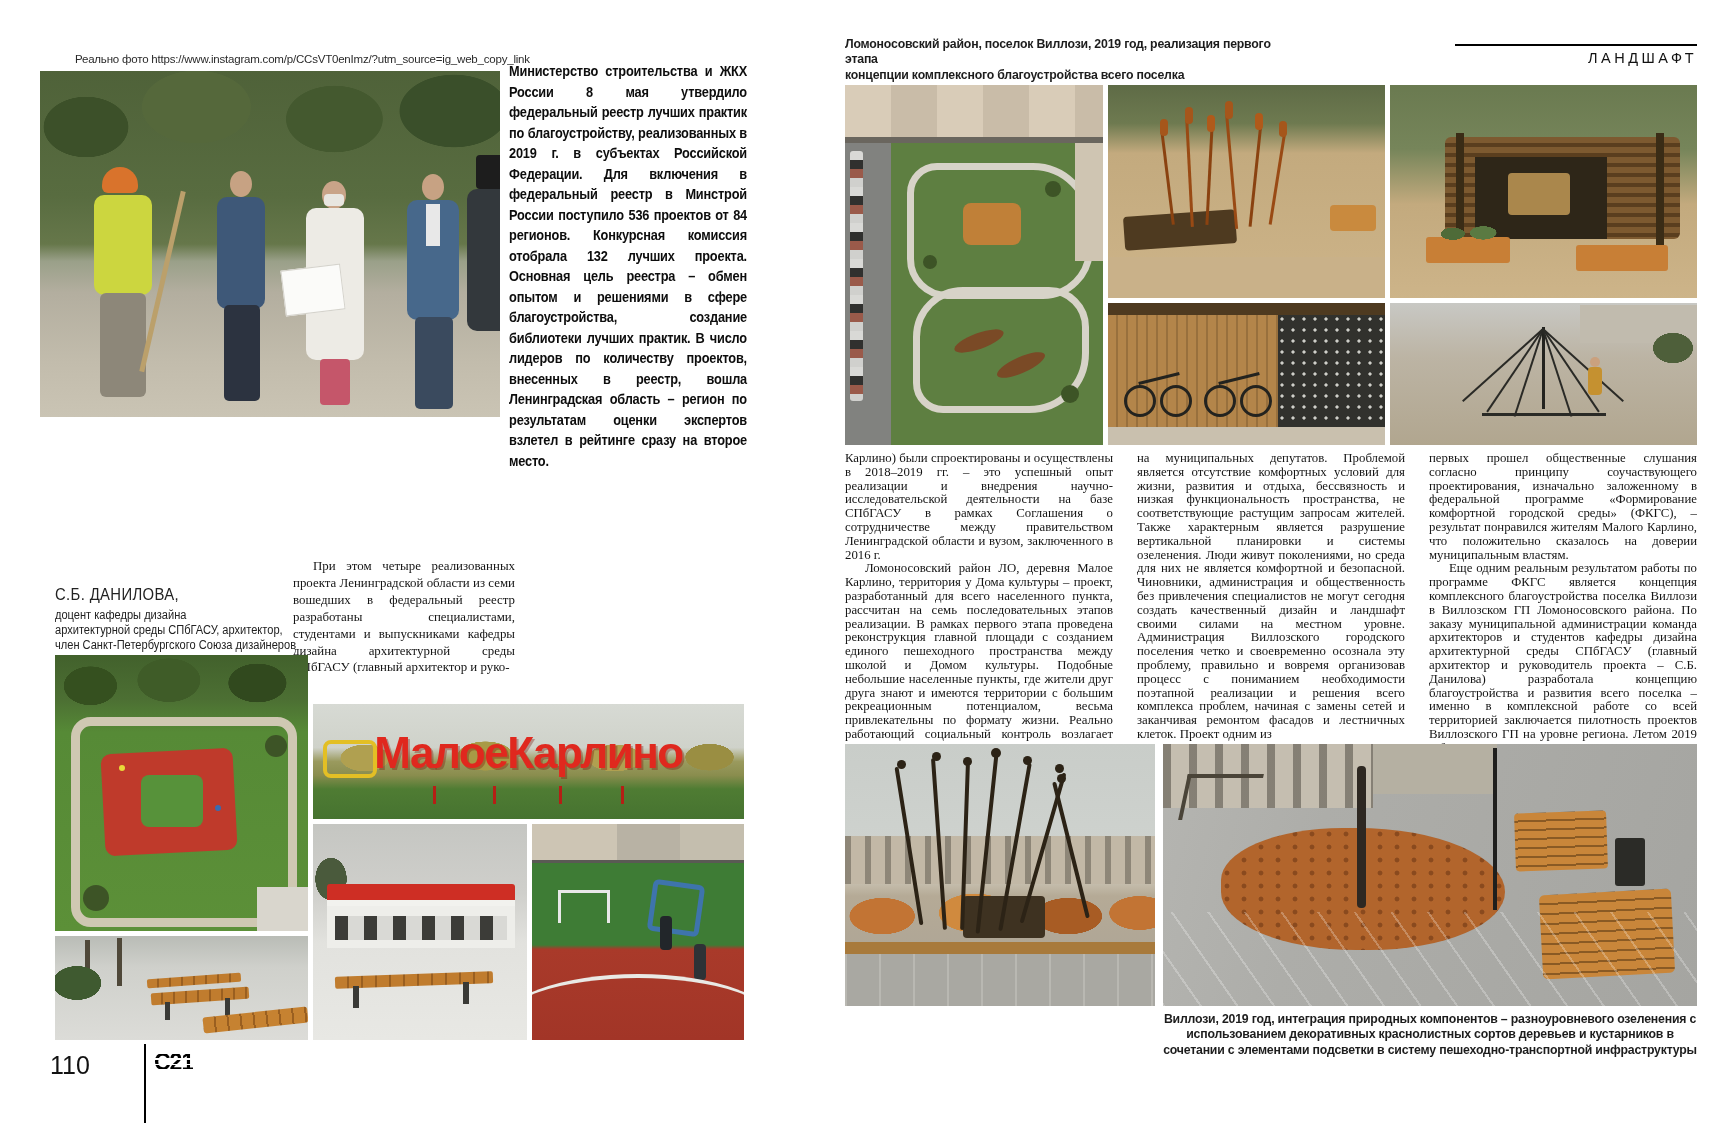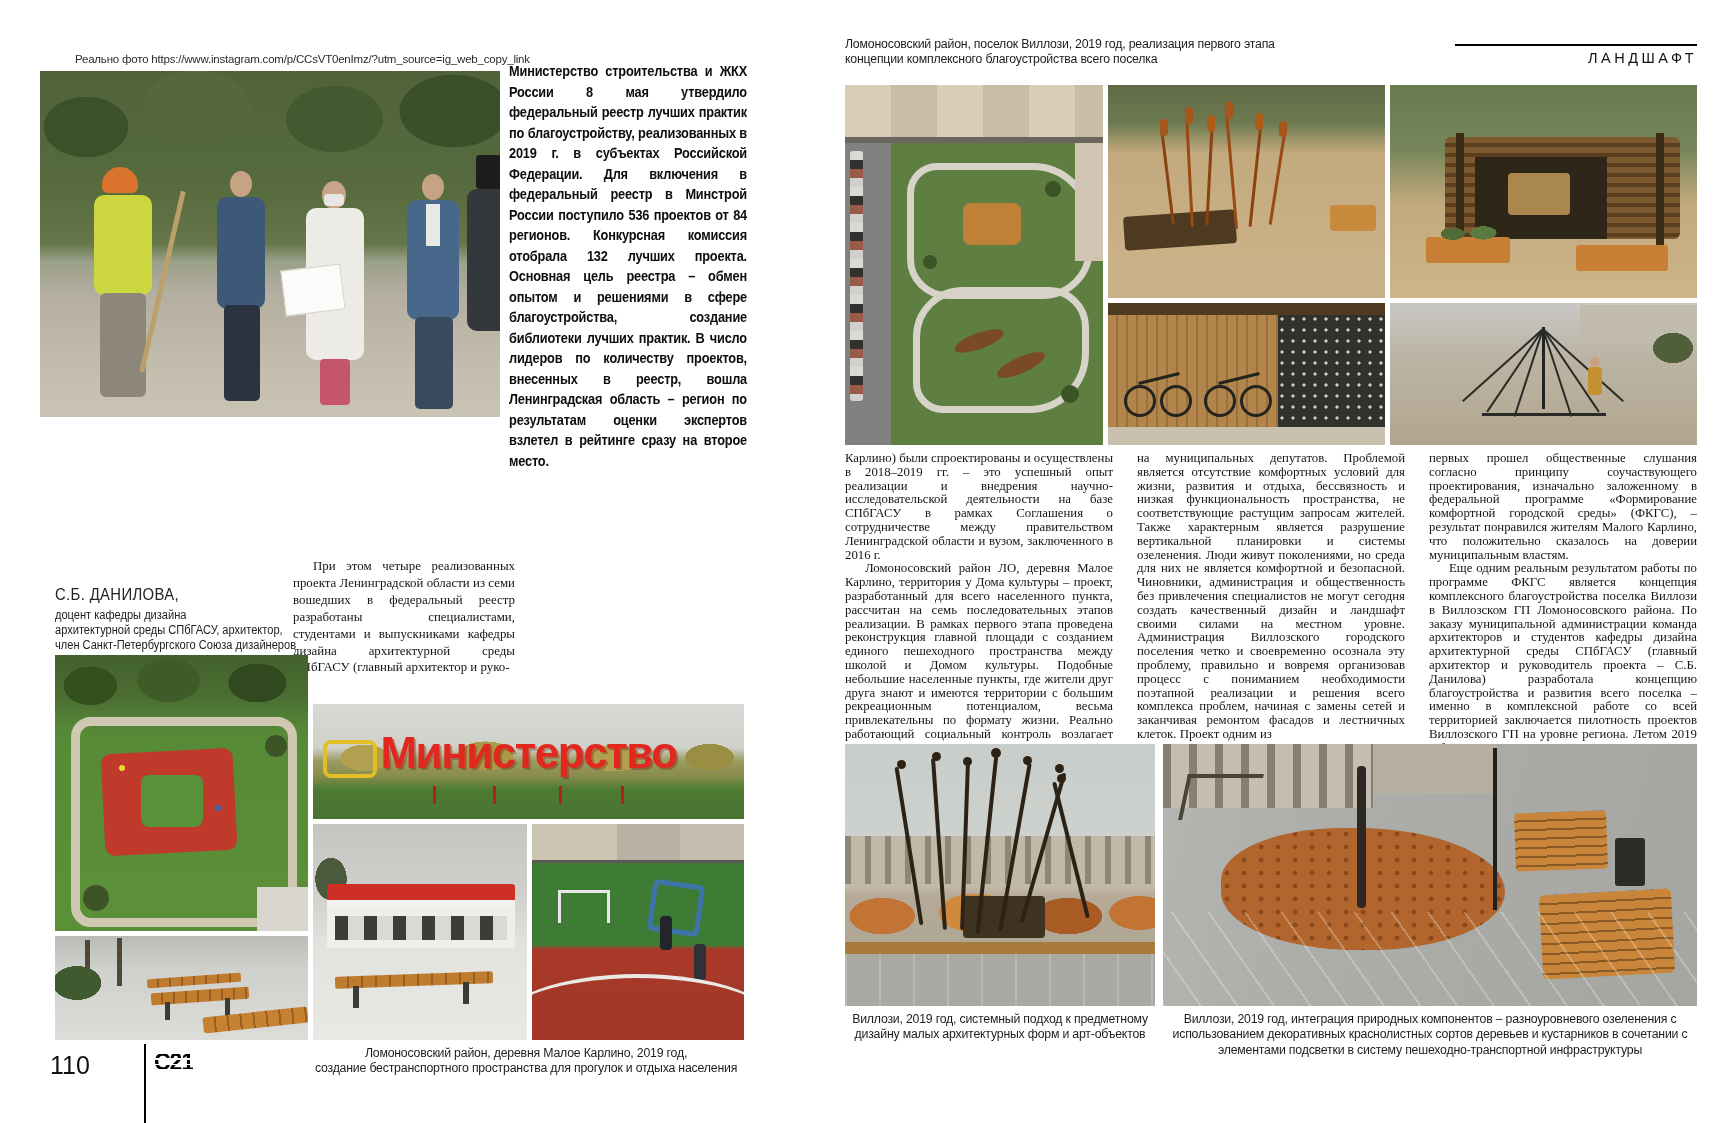--- a/index.html
+++ b/index.html
@@ -21,21 +21,21 @@
   }
   .h-line2{font-size:58px;line-height:62px;font-weight:700;color:#000;letter-spacing:-0.5px;
            transform:scaleX(0.97);transform-origin:100% 50%;white-space:nowrap;}
   .author{position:absolute;left:55px;top:585px;width:300px;transform:scaleX(0.9);transform-origin:0 0;
           font-family:"Liberation Sans",sans-serif;color:#222;}
   .author .nm{font-size:16.5px;letter-spacing:0.4px;margin-bottom:4px;}
   .author .rl{font-size:12.3px;line-height:15.2px;}
   .intro{position:absolute;top:558px;width:222px;font-size:12.9px;line-height:16.9px;text-align:justify;color:#141414;}
   .intro p{margin:0;}
   .ind{text-indent:20px;}
-  .cap{font-family:"Liberation Sans",sans-serif;font-size:12.3px;line-height:15.3px;color:#1d1d1d;letter-spacing:-0.2px;}
+  .cap{font-family:"Liberation Sans",sans-serif;font-size:12.3px;line-height:15.3px;color:#1d1d1d;letter-spacing:-0.2px;font-weight:bold;}
   .pre{white-space:pre-line;}
   .pageno{position:absolute;left:50px;top:1051px;font-family:"Liberation Sans",sans-serif;font-size:25px;color:#111;}
   .logo{position:absolute;left:154px;top:1049px;font-family:"Liberation Sans",sans-serif;
         font-weight:bold;font-size:23px;letter-spacing:-1px;color:#000;
         background:repeating-linear-gradient(180deg,#000 0 4px,#fff 4px 5.5px);
         -webkit-background-clip:text;background-clip:text;-webkit-text-fill-color:transparent;}
   .vline{position:absolute;left:144px;top:1044px;width:2px;height:79px;background:#000;}
 
   
   .rcap-top{position:absolute;left:845px;top:37px;width:430px;}
@@ -101,21 +101,21 @@
     <div class="s" style="left:160px;top:150px;width:6px;height:6px;background:#3a6bb0;border-radius:50%;"></div>
     <div class="s" style="left:202px;top:232px;width:51px;height:44px;background:#d9d6cd;"></div>
     <div class="s" style="left:210px;top:80px;width:22px;height:22px;background:#3d5426;border-radius:50%;"></div>
     <div class="s" style="left:28px;top:230px;width:26px;height:26px;background:#3d5426;border-radius:50%;"></div>
   </div>
 
   <div class="ph" style="left:313px;top:704px;width:431px;height:115px;background:linear-gradient(180deg,#d7dad4 0%,#cfd2ca 38%,#9a9a5e 50%,#8a8d4e 62%,#4f7c33 74%,#467330 100%);">
     <div class="s" style="left:0;top:30px;width:431px;height:40px;background:radial-gradient(40px 22px at 12% 60%,#b0a050 0 60%,transparent 61%),radial-gradient(46px 24px at 40% 55%,#a89a46 0 60%,transparent 61%),radial-gradient(44px 22px at 70% 60%,#b0a050 0 60%,transparent 61%),radial-gradient(40px 22px at 92% 58%,#9a8e42 0 60%,transparent 61%);"></div>
     <div class="s" style="left:10px;top:36px;width:46px;height:30px;border:4px solid #e3bf25;border-radius:8px;"></div>
     <div class="s" style="left:0;top:24px;width:431px;text-align:center;">
-      <span class="sign-text">Министерство</span>
+      <span class="sign-text">МалоеКарлино</span>
     </div>
     <div class="s" style="left:120px;top:82px;width:3px;height:18px;background:#b51f15;"></div>
     <div class="s" style="left:180px;top:82px;width:3px;height:18px;background:#b51f15;"></div>
     <div class="s" style="left:246px;top:82px;width:3px;height:18px;background:#b51f15;"></div>
     <div class="s" style="left:308px;top:82px;width:3px;height:18px;background:#b51f15;"></div>
   </div>
 
   <div class="ph" style="left:55px;top:936px;width:253px;height:104px;background:linear-gradient(180deg,#b9bcb6 0%,#cfd0cb 30%,#dcdcd8 100%);">
     <div class="s" style="left:30px;top:4px;width:5px;height:44px;background:#4f4839;"></div>
     <div class="s" style="left:62px;top:2px;width:5px;height:48px;background:#4f4839;"></div>
@@ -141,22 +141,20 @@
   <div class="ph" style="left:532px;top:824px;width:212px;height:216px;background:linear-gradient(180deg,#c4c4be 0%,#c4c4be 17%,#3e7c35 18%,#3e7c35 56%,#a93a2a 58%,#a23527 100%);">
     <div class="s" style="left:0;top:0;width:212px;height:36px;background:linear-gradient(90deg,#cdc5b4 0 40%,#b8b2a4 40% 70%,#c4beae 70%);"></div>
     <div class="s" style="left:0;top:36px;width:212px;height:3px;background:#5a5a54;"></div>
     <div class="s" style="left:26px;top:66px;width:46px;height:30px;border:3px solid #e8e8e8;border-bottom:none;"></div>
     <div class="s" style="left:118px;top:58px;width:42px;height:42px;border:5px solid #3e74ac;border-radius:6px;transform:rotate(8deg);"></div>
     <div class="s" style="left:128px;top:92px;width:12px;height:34px;background:#22262a;border-radius:4px;"></div>
     <div class="s" style="left:162px;top:120px;width:12px;height:36px;background:#2e3236;border-radius:4px;"></div>
     <div class="s" style="left:-34px;top:150px;width:280px;height:100px;border-top:4px solid #e9e9e5;border-radius:50%;"></div>
   </div>
 
-  <div class="cap pre" style="position:absolute;left:295px;top:1046px;width:462px;text-align:center;">Ломоносовский район, деревня Малое Карлино, 2019 год,
-создание бестранспортного пространства для прогулок и отдыха населения</div>
 
   <div class="pageno">110</div>
   <div class="vline"></div>
   <div class="logo">С21</div>
 
   <div class="cap pre rcap-top">Ломоносовский район, поселок Виллози, 2019 год, реализация первого этапа
 концепции комплексного благоустройства всего поселка</div>
   <div class="rule"></div>
   <div class="section">ЛАНДШАФТ</div>
 
@@ -273,16 +271,15 @@
     <div class="s" style="left:20px;top:30px;width:72px;height:42px;border-top:4px solid #4a4438;border-left:4px solid #4a4438;transform:skewX(-12deg);"></div>
     <div class="s" style="left:58px;top:84px;width:284px;height:122px;background-color:#b2652c;background-image:radial-gradient(circle at 6px 6px,#8a4a1e 2px,transparent 2.8px);background-size:17px 13px;border-radius:45% 55% 50% 50%;"></div>
     <div class="s" style="left:194px;top:22px;width:9px;height:142px;background:#2e2822;border-radius:4px;"></div>
     <div class="s" style="left:330px;top:4px;width:4px;height:162px;background:#1f1f1d;"></div>
     <div class="s" style="left:352px;top:68px;width:92px;height:58px;background:repeating-linear-gradient(180deg,#c9863a 0 7px,#8a5a24 7px 9px);border-radius:4px;transform:rotate(-2deg);"></div>
     <div class="s" style="left:452px;top:94px;width:30px;height:48px;background:#2b2b27;border-radius:3px;"></div>
     <div class="s" style="left:378px;top:148px;width:132px;height:84px;background:repeating-linear-gradient(180deg,#c9863a 0 8px,#8a5a24 8px 10px);border-radius:5px;transform:rotate(-3deg);"></div>
     <div class="s" style="left:0;top:168px;width:534px;height:94px;background:repeating-linear-gradient(55deg,rgba(255,255,255,.25) 0 2px,transparent 2px 30px);"></div>
   </div>
 
-  <div class="cap ccap" style="position:absolute;left:845px;top:1012px;width:310px;">Виллози, 2019 год, системный подход к предметному дизайну малых архитектурных форм и арт-объектов</div>
   <div class="cap ccap" style="position:absolute;left:1163px;top:1012px;width:534px;">Виллози, 2019 год, интеграция природных компонентов – разноуровневого озеленения с использованием декоративных краснолистных сортов деревьев и кустарников в сочетании с элементами подсветки в систему пешеходно-транспортной инфраструктуры</div>
 
 </div>
 
 </body></html>

